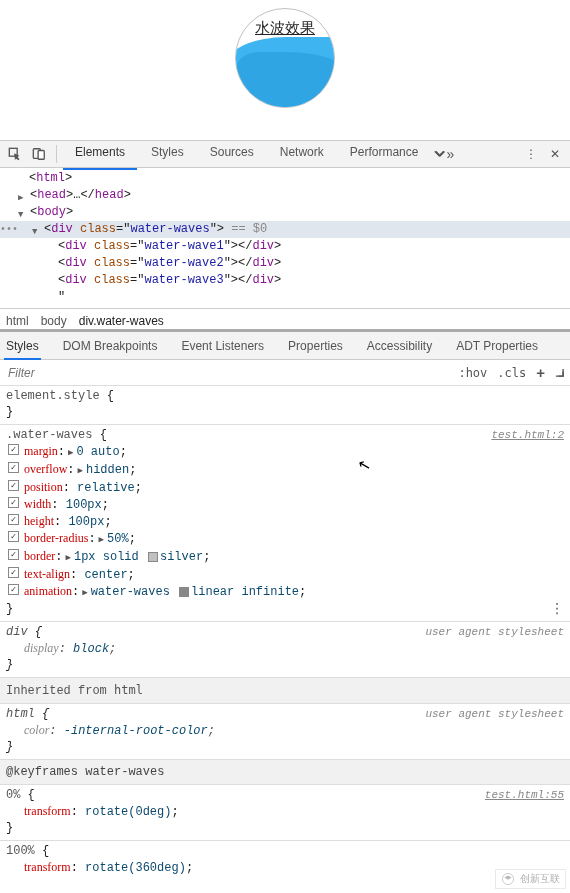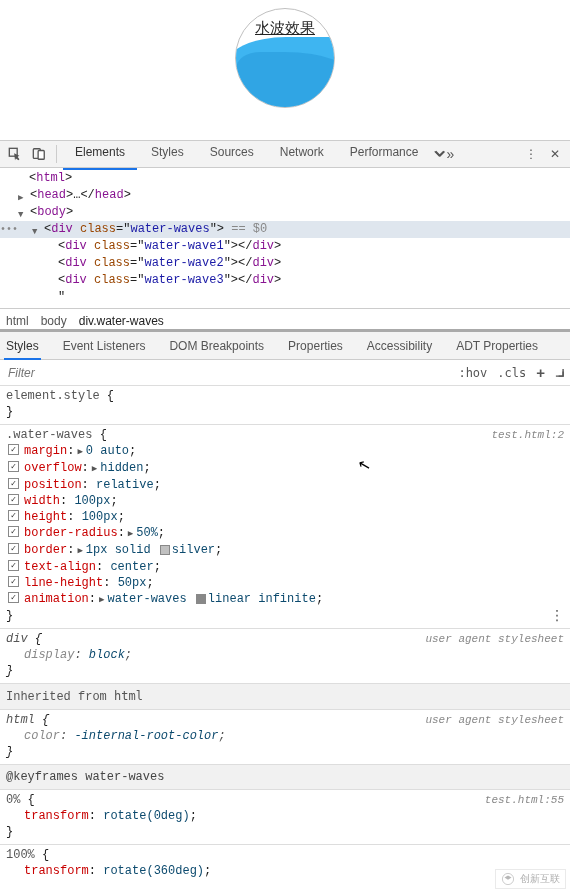--- a/index.html
+++ b/index.html
@@ -182,42 +182,42 @@
     position: relative;
   }
   .rule-src {
     position:absolute;
     right:6px;
     top:2px;
     font-style: italic;
     color:#888;
     font-size: 11px;
   }
-  .rule-src.link { color:#888; }
+  .rule-src.link { color:#888; text-decoration: underline; }
   .sel-name { color: #555; }
   .brace { color:#222; }
   .prop-line {
     padding-left: 18px;
     position: relative;
   }
   .chk {
     position:absolute;
     left:2px;
     top:1px;
     width:11px; height:11px;
     border:1px solid #888;
     background:#fff;
     display:inline-flex;
     align-items:center;
     justify-content:center;
     font-size:9px;
     color:#333;
   }
   .chk::after{content:"✓";}
-  .prop-n { color: #c80000; }
+  .prop-n { color: #c80000; font-family: Liberation Serif, serif; }
   .prop-v { color: #0c4a6e; }
   .mini-swatch{ display:inline-block; width:10px;height:10px;border:1px solid #888;vertical-align:middle;margin:0 2px; background:#c0c0c0;}
   .expand-tri{ color:#555; font-size:9px; display:inline-block; margin:0 3px; }
   .inherited-hdr{
     padding: 4px 6px;
     background:#f1f1f1;
     border-bottom:1px solid #ddd;
     color:#555;
   }
   .inherited-hdr .mono{ font-family: Consolas, monospace;}
@@ -333,22 +333,22 @@
 </div>
 
 <div class="breadcrumb">
   <span class="bc-item">html</span>
   <span class="bc-item">body</span>
   <span class="bc-item sel">div.water-waves</span>
 </div>
 
 <div class="styles-tabs">
   <div class="s-tab active">Styles</div>
+  <div class="s-tab">DOM Breakpoints</div>
   <div class="s-tab">Event Listeners</div>
-  <div class="s-tab">DOM Breakpoints</div>
   <div class="s-tab">Properties</div>
   <div class="s-tab">Accessibility</div>
   <div class="s-tab">ADT Properties</div>
 </div>
 
 <div class="filter-row">
   <input class="filter-input" placeholder="Filter" style="">
   <span class="th">:hov</span>
   <span class="th">.cls</span>
   <span class="plus-icon">+</span>
@@ -378,21 +378,20 @@
     <div class="prop-line"><span class="chk"></span><span class="prop-n">width</span>: <span class="prop-v">100px</span>;</div>
 
     <div class="prop-line"><span class="chk"></span><span class="prop-n">height</span>: <span class="prop-v">100px</span>;</div>
 
     <div class="prop-line"><span class="chk"></span><span class="prop-n">border-radius</span>:<span class="expand-tri">▶</span><span class="prop-v">50%</span>;</div>
 
     <div class="prop-line"><span class="chk"></span><span class="prop-n">border</span>:<span class="expand-tri">▶</span><span class="prop-v"><span>1px solid</span> <span class="mini-swatch"></span><span>silver</span></span>;</div>
 
     <div class="prop-line"><span class="chk"></span><span class="prop-n">text-align</span>: <span class="prop-v">center</span>;</div>
 
-    <div class="prop-line"><span class="chk"></span><span class="prop-n">line-height</span>: <span class="prop-v">50px</span>;</div>
 
     <div class="prop-line"><span class="chk"></span><span class="prop-n">animation</span>:<span class="expand-tri">▶</span><span class="prop-v"><span>water-waves</span> <span class="mini-swatch" style="background:#888;"></span><span>linear infinite</span></span>;</div>
 
     <span class="brace">}</span>
     <span class="three-dots-col">⋮</span>
   </div>
 
   <div class="rule-block rule-italic">
     <span class="rule-src">user agent stylesheet</span>
     <span class="sel-name">div</span> <span class="brace">{</span>

